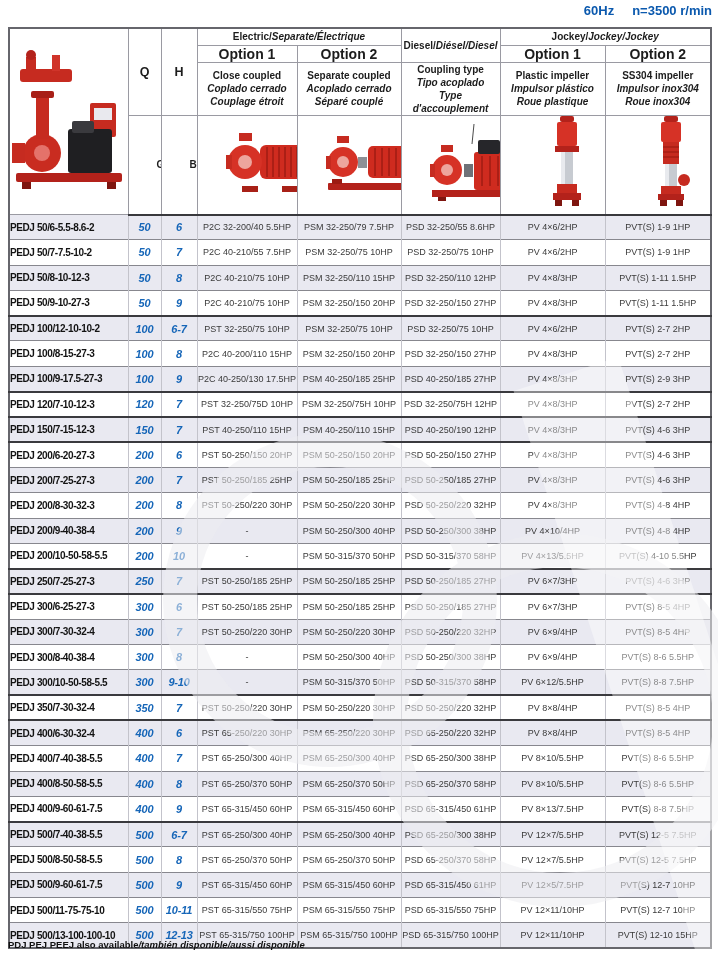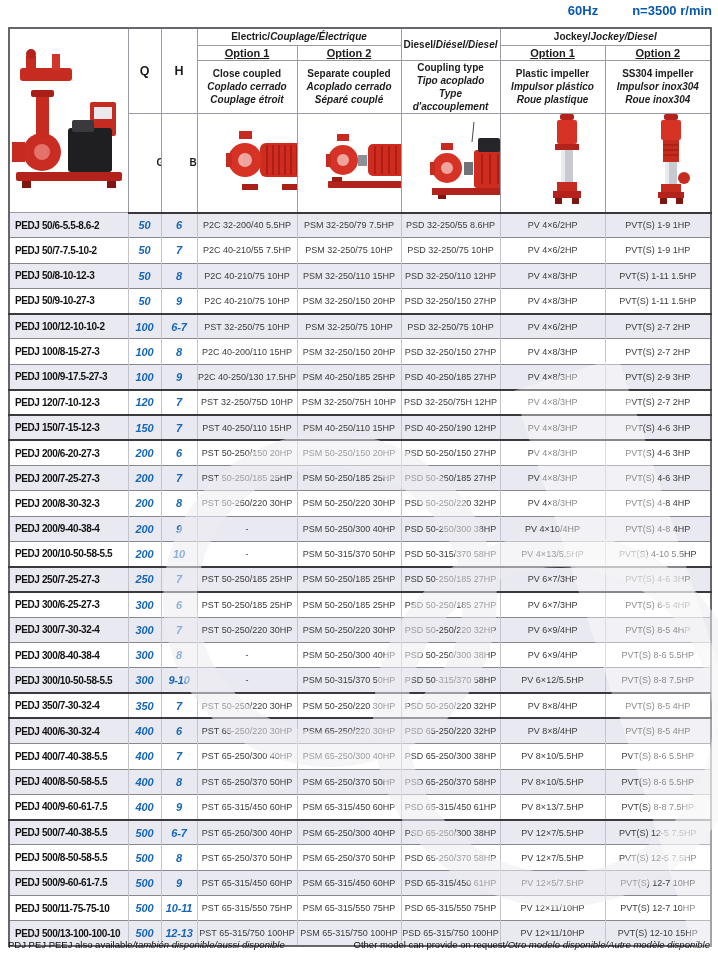--- a/index.html
+++ b/index.html
@@ -3,52 +3,52 @@
 <meta charset="utf-8">
 <style>
   * { box-sizing: border-box; }
   html,body { margin:0; padding:0; }
   body {
     width:718px; height:959px; background:#ffffff; position:relative;
     font-family:"Liberation Sans", sans-serif; overflow:hidden;
     -webkit-font-smoothing:antialiased;
   }
   .topbar { position:absolute; top:3px; right:6px; font-weight:bold; font-size:13px; color:#0b59ae; }
-  .topbar .hz { margin-right:34px; }
+  .topbar .hz { margin-right:18px; }
 
   table.spec { position:absolute; top:27px; left:8px; width:702px; table-layout:fixed;
     border-collapse:collapse; border:2px solid #66666c; background:#fff; }
   table.spec td { padding:0; overflow:hidden; }
 
   
   td.hd { border:1px solid #9a9aa2; text-align:center; vertical-align:middle;
     font-weight:bold; color:#1c1c1c; background:#fff; }
   td.grp  { font-size:10px;  height:17px; }
-  td.opt  { font-size:11px; height:15px;text-decoration:underline; }
+  td.opt  { font-size:14px; height:15px; }
   td.desc { font-size:10px; line-height:1.3; height:38px; }
   td.desc .l { display:block; }
   .it { font-style:italic; }
   td.qh   { font-size:12.5px; }
   td.unit { font-size:10px; height:98px; }
   td.imgcell { height:98px; text-align:center; vertical-align:middle; }
   tr.hrow-last td { border-bottom:2px solid #38383c;padding-left:28px; }
   td.photo { text-align:center; vertical-align:middle; }
 
   
   tr.data td { height:25.3px; border-left:1px solid #c3c3cb; border-right:1px solid #c3c3cb;
     border-top:1px solid #87878e; font-size:9px; color:#3a3a3a; text-align:center;
     vertical-align:middle; white-space:nowrap; background:#fff; }
   tr.data.alt td { background:#e9e9f1; }
   tr.data.gs td { border-top:2px solid #3a3a3e; }
   tr.data td.model { font-weight:bold; color:#131313; font-size:10px; text-align:left;
-    padding-left:5px; letter-spacing:-0.4px; }
+    letter-spacing:-0.4px; }
   tr.data td.qv { font-weight:bold; color:#1666b8; font-size:11px; letter-spacing:-0.2px;font-style:italic; }
 
   .footer { position:absolute; top:939px; left:8px; width:702px; display:flex;
-    justify-content:space-between; font-size:9.5px; font-weight:normal; color:#101010;
+    justify-content:space-between; font-size:9.5px; font-weight:bold; color:#101010;
     white-space:nowrap; }
 
   .wm { position:absolute; top:0; left:0; pointer-events:none; }
 </style>
 </head>
 <body>
 
 <div class="topbar">
   <span class="hz">60Hz</span><span>n=3500 r/min</span>
 </div>
@@ -81,23 +81,23 @@
           <rect x="24" y="52" width="13" height="42" fill="#c62b20"></rect>
           <rect x="19" y="46" width="23" height="7" rx="2" fill="#a81f17"></rect>
           <rect x="8" y="24" width="52" height="13" rx="3" fill="#c62b20"></rect>
           <rect x="14" y="12" width="10" height="14" fill="#c62b20"></rect>
           <rect x="40" y="10" width="8" height="16" fill="#d0342a"></rect>
           <circle cx="19" cy="10" r="5" fill="#b3221b"></circle>
         </svg>
       </td>
       <td class="hd qh" rowspan="3">Q</td>
       <td class="hd qh" rowspan="3">H</td>
-      <td class="hd grp" colspan="2"><span>Electric/</span><span class="it">Couplage/Électrique</span></td>
+      <td class="hd grp" colspan="2"><span>Electric/</span><span class="it">Separate/Électrique</span></td>
       <td class="hd grp" rowspan="2"><span>Diesel/</span><span class="it">Diésel/Diesel</span></td>
-      <td class="hd grp" colspan="2"><span>Jockey/</span><span class="it">Jockey/Diesel</span></td>
+      <td class="hd grp" colspan="2"><span>Jockey/</span><span class="it">Jockey/Jockey</span></td>
     </tr>
     <tr>
       <td class="hd opt">Option 1</td>
       <td class="hd opt">Option 2</td>
       <td class="hd opt">Option 1</td>
       <td class="hd opt">Option 2</td>
     </tr>
     <tr>
       <td class="hd desc">
         <span class="l">Close coupled</span>
@@ -521,14 +521,13 @@
 <svg class="wm" width="718" height="959" viewBox="0 0 718 959">
   <g fill="none" stroke="#ededf1" stroke-width="34" opacity="0.55">
     <circle cx="330" cy="600" r="150"></circle>
     <circle cx="560" cy="720" r="170"></circle>
   </g>
   <rect x="610" y="360" width="110" height="640" fill="#ffffff" opacity="0.4" transform="rotate(-18 660 680)"></rect>
 </svg>
 
 <div class="footer">
   <span><span>PDJ PEJ PEEJ also available</span><span class="it">/también disponible/aussi disponible</span></span>
-  <span><span>Other model can provide on request</span><span class="it">/Otro modelo disponible/Autre modèle disponible</span></span>
 </div>
 
 </body></html>

